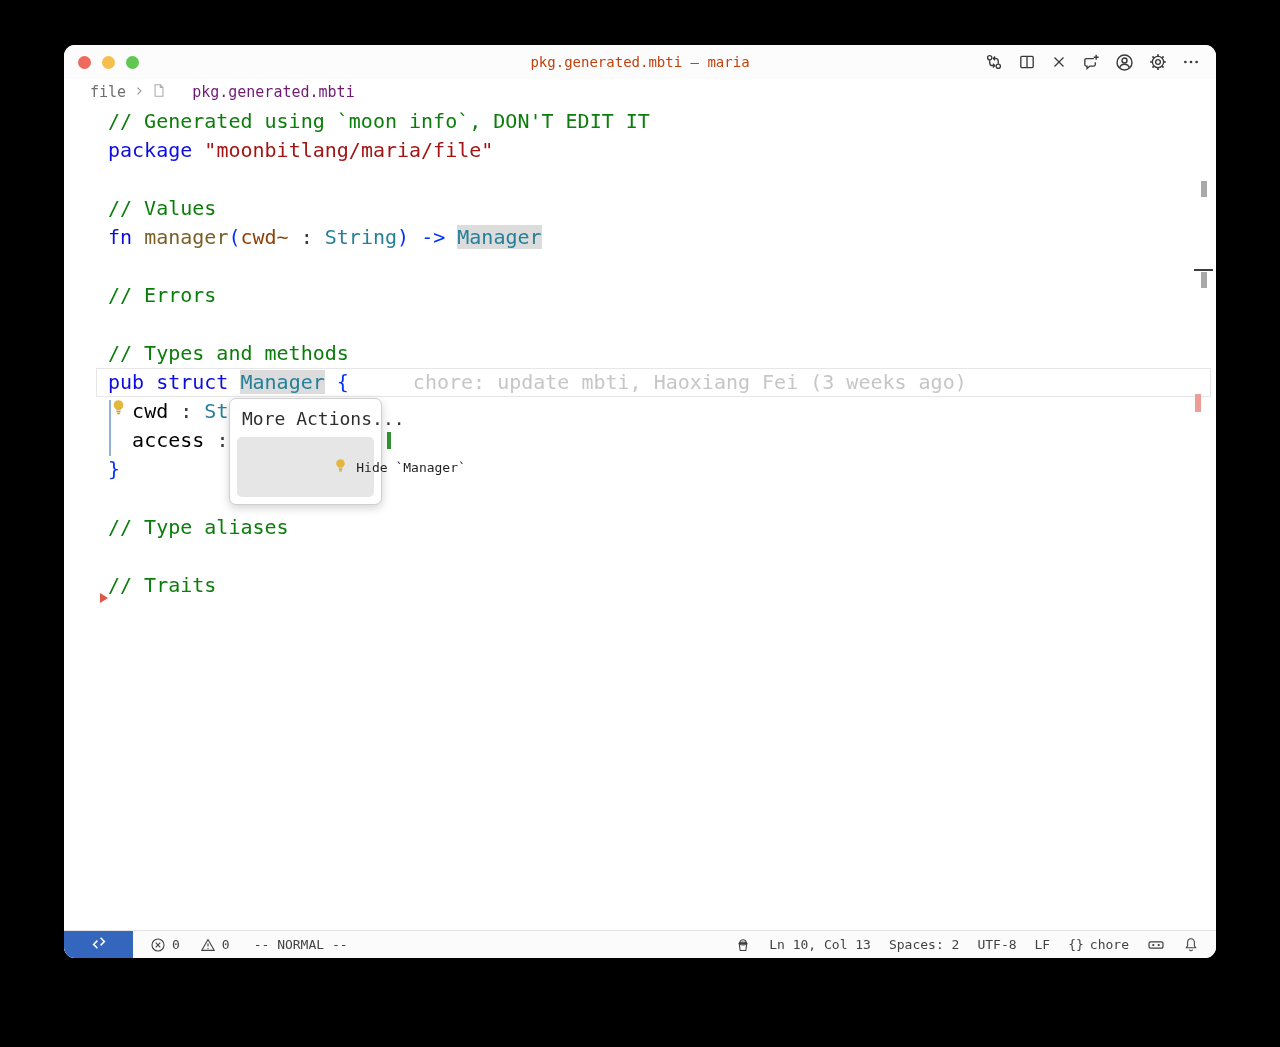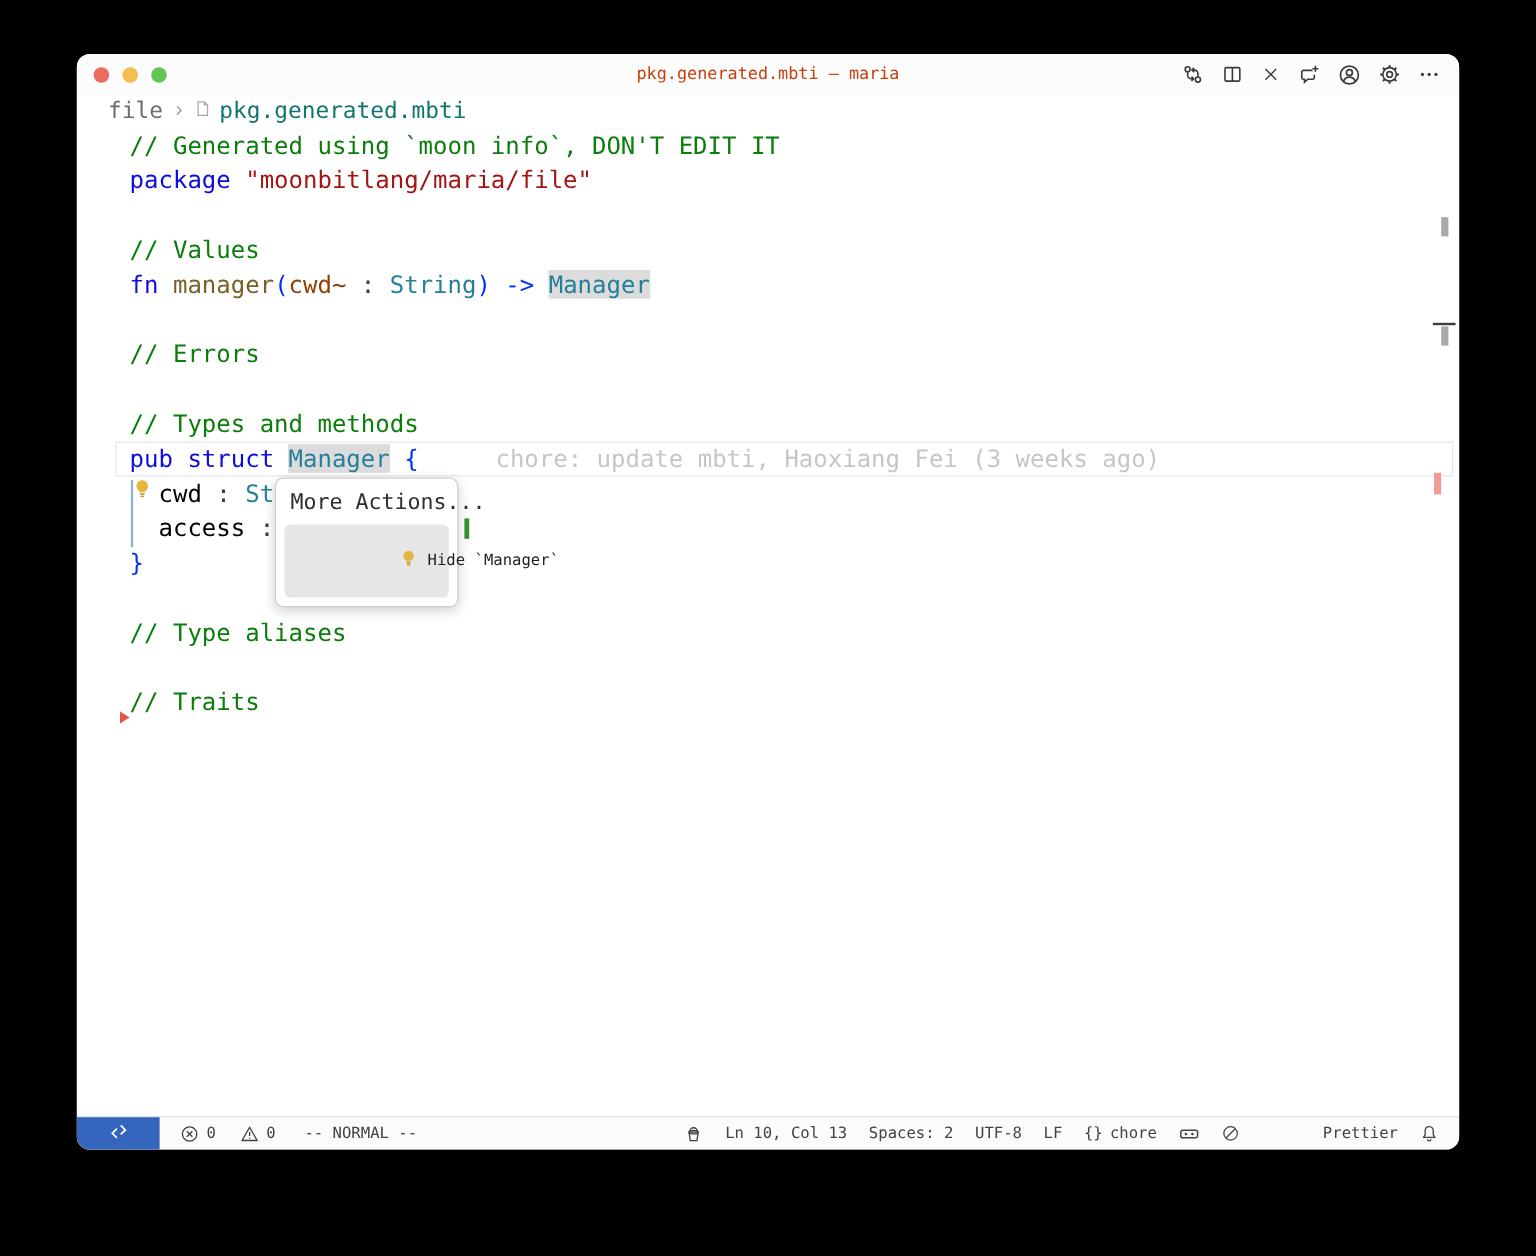--- a/index.html
+++ b/index.html
@@ -14,22 +14,22 @@
   .tl-red   { left:14px;  background:#ed6a5f; }
   .tl-yellow{ left:38px;  background:#f5bf4f; }
   .tl-green { left:62px;  background:#62c554; }
   .win-title { position:absolute; left:0; right:0; top:0; height:34px; line-height:34px;
                text-align:center; font-size:14px; color:#c2410c; pointer-events:none; }
   .tb-icons { position:absolute; right:16px; top:0; height:34px; display:flex; align-items:center; gap:15px; }
   .tb-icons svg { display:block; }
 
   
   .breadcrumbs { height:26px; display:flex; align-items:center; gap:7px; padding-left:26px;
-                 font-size:19px; color:#6f6f6f; background:#fff; }
-  .crumb-file { color:#0f766e; }
+                 font-size:15px; color:#6f6f6f; background:#fff; }
+  .crumb-file { color:#701a75;margin-left:19px; }
 
   
   .editor { position:absolute; left:0; right:0; top:60px; bottom:28px; background:#fff; overflow:hidden; }
   .code-lines { position:absolute; left:44px; top:2px; right:0; }
   .code-line { height:29px; line-height:29px; white-space:pre; font-size:20px; color:#3b3b3b; }
   .tok-cmt { color:#0a7d0a; }
   .tok-kw  { color:#0c0cdf; }
   .tok-str { color:#a31515; }
   .tok-ty  { color:#267f99; }
   .tok-fn  { color:#795e26; }
@@ -263,29 +263,20 @@
         <span>{}</span>
         <span>chore</span>
       </span>
       <span>
         <svg class="sbi" width="18" height="18" viewBox="0 0 16 16" fill="none" stroke="#424242" stroke-width="1.1">
           <path d="M3.2 5.2 h9.6 a1.4 1.4 0 0 1 1.4 1.4 v2.8 a1.4 1.4 0 0 1-1.4 1.4 h-9.6 a1.4 1.4 0 0 1-1.4-1.4 V6.6 a1.4 1.4 0 0 1 1.4-1.4 Z"></path>
           <circle cx="5.6" cy="8" r="1" fill="#424242" stroke="none"></circle>
           <circle cx="10.4" cy="8" r="1" fill="#424242" stroke="none"></circle>
         </svg>
       </span>
-      <span class="sb-item">
-        <span>
-          <svg class="sbi" width="15" height="15" viewBox="0 0 16 16" fill="none" stroke="#424242" stroke-width="1.1">
-            <circle cx="8" cy="8" r="6"></circle>
-              <line x1="3.9" y1="12.1" x2="12.1" y2="3.9"></line>
-          </svg>
-        </span>
-        <span>Prettier</span>
-      </span>
       <span>
         <svg class="sbi" width="16" height="16" viewBox="0 0 16 16" fill="none" stroke="#424242" stroke-width="1.1" stroke-linejoin="round">
           <path d="M8 1.8 c-2.4 0-3.4 1.9-3.4 3.9 v3 L3.2 10.8 h9.6 L11.4 8.7 v-3 c0-2-1-3.9-3.4-3.9 Z"></path>
           <path d="M6.6 12.4 a1.4 1.4 0 0 0 2.8 0"></path>
         </svg>
       </span>
     </div>
   </div>
 
 </div>

